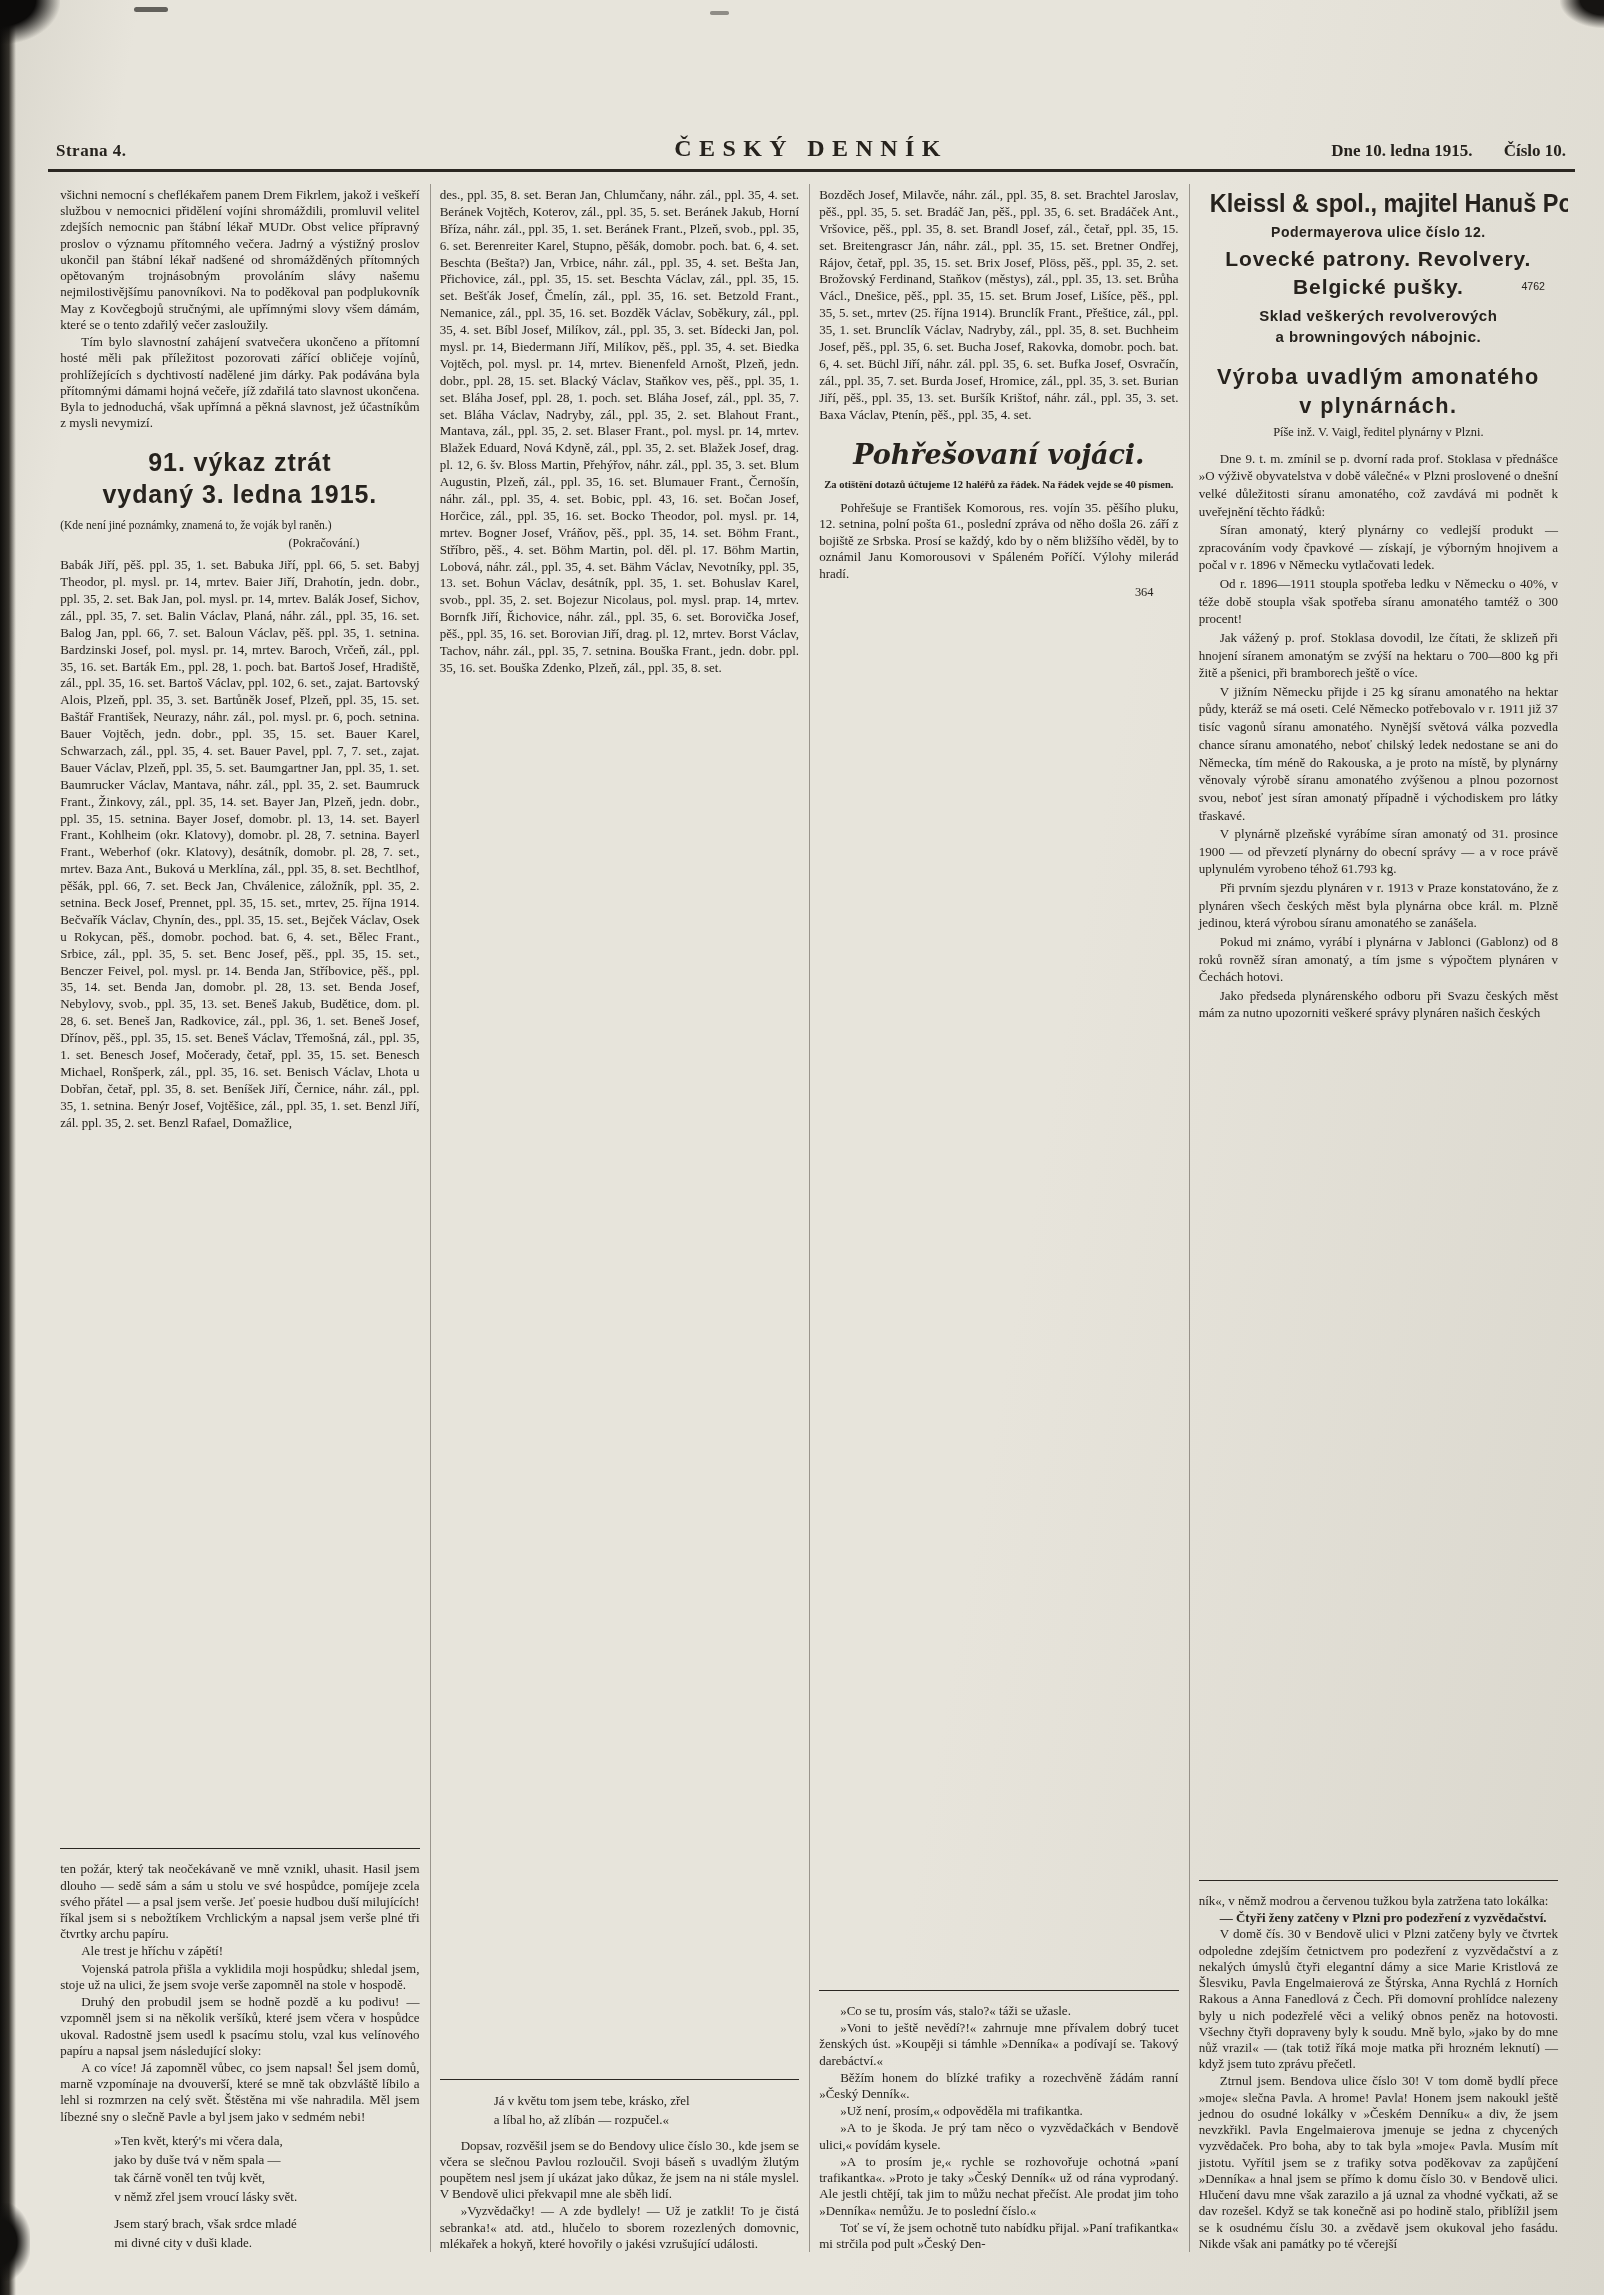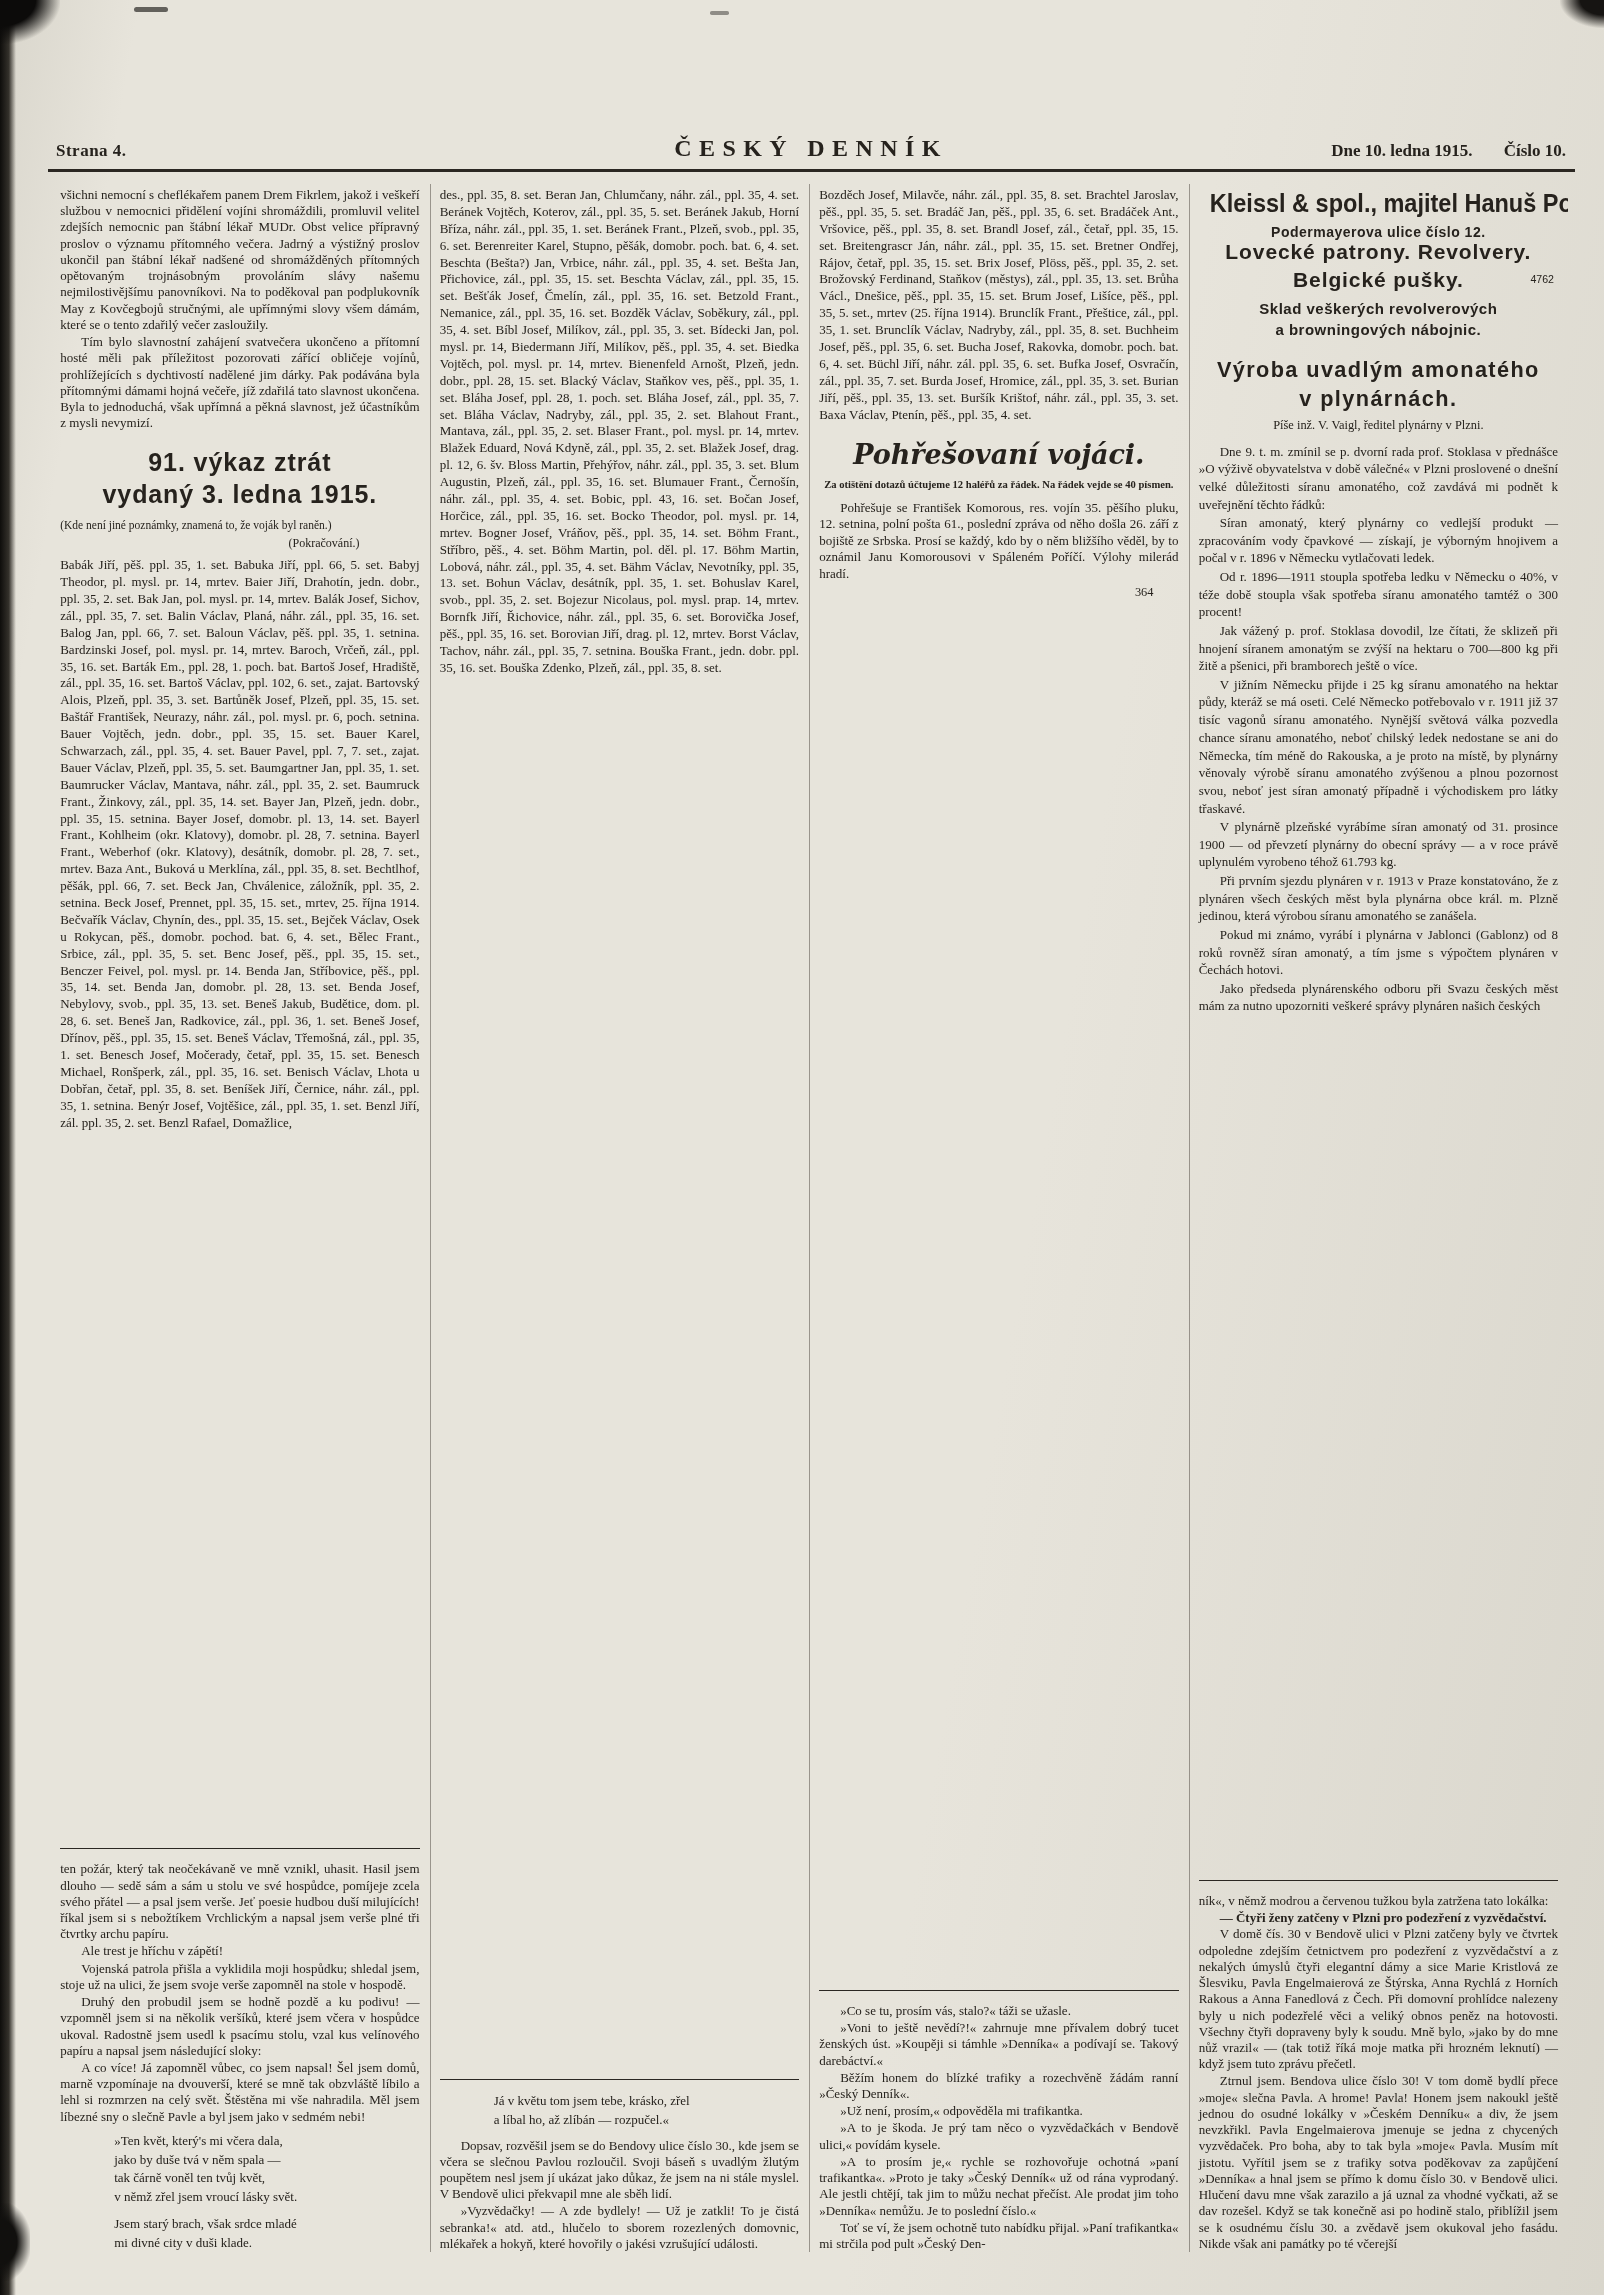--- a/index.html
+++ b/index.html
@@ -56,23 +56,23 @@
   .missing-heading{ text-align:center; font-family:"DejaVu Serif","Liberation Serif",serif;
      font-weight:700; font-style:italic; font-size:27px; margin-bottom:7.4px; }
   .missing-note{ font-size:10.6px; line-height:1.3; font-weight:700; text-align:center; margin-bottom:8.3px; }
   .missing-body{ font-size:13px; line-height:1.27; text-align:justify; text-indent:21px; }
   .ref-right{ text-align:right; padding-right:25px; font-size:12.4px; margin-top:2.8px; }
 
   
   .advert{ text-align:center; font-family:"Liberation Sans","DejaVu Sans",sans-serif; font-weight:700; padding-top:1.8px; }
   .ad-line1{ font-size:25px; letter-spacing:0; white-space:nowrap; transform:scaleX(.94); transform-origin:center; }
   .ad-line2{ font-size:14px; margin-top:6.5px; letter-spacing:0.5px; }
-  .ad-line3{ font-size:21px; margin-top:0; letter-spacing:0.9px; }
+  .ad-line3{ font-size:21px; margin-top:7px; letter-spacing:0.9px; }
   .ad-row{ position:relative; font-size:21px; margin-top:3.7px; letter-spacing:0.9px; }
-  .ad-ref{ position:absolute; right:4px; top:5.5px; font-size:10.6px; font-weight:400; letter-spacing:0; }
+  .ad-ref{ position:absolute; right:13px; top:5.5px; font-size:10.6px; font-weight:400; letter-spacing:0; }
   .ad-lines56{ font-size:15px; margin-top:7.4px; line-height:1.35; letter-spacing:0.5px; }
 
   
   .article{ margin-top:16.6px; }
   .article-heading{ text-align:center; font-family:"Liberation Sans","DejaVu Sans",sans-serif;
      font-weight:700; font-size:21.7px; line-height:1.32; letter-spacing:1.4px; margin-bottom:4.6px; }
   .article-byline{ text-align:center; font-size:12.4px; margin-bottom:9.2px; }
   .article-body .para{ font-size:13px; line-height:1.36; }
 
   

